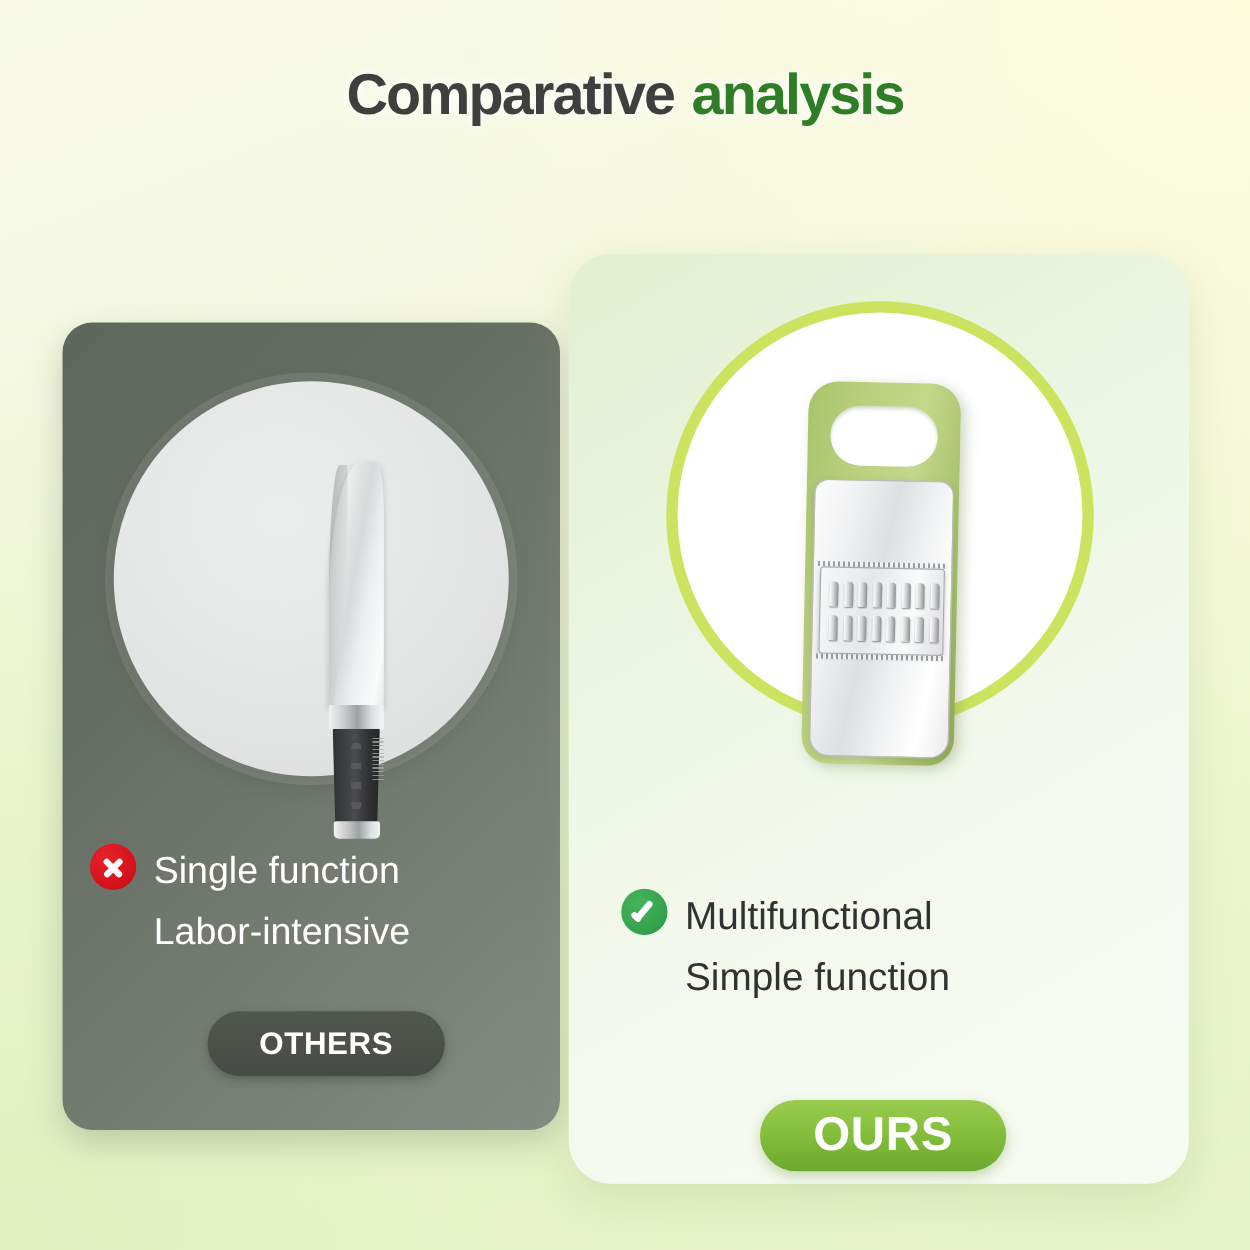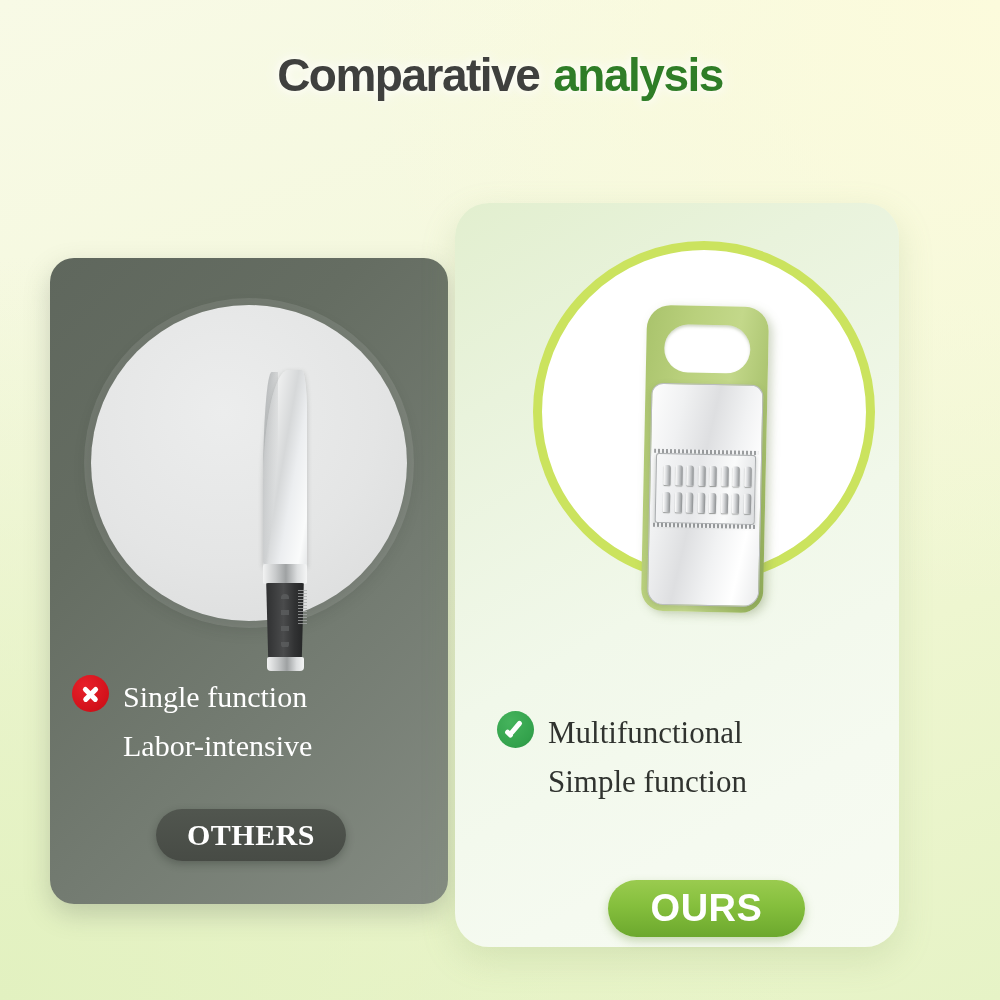--- a/index.html
+++ b/index.html
@@ -29,21 +29,21 @@
 
   
   .card-others{
     position:absolute;left:50px;top:258px;width:398px;height:646px;
     border-radius:24px;
     background:linear-gradient(135deg,#5f675d 0%,#656d62 30%,#737b71 62%,#848b82 100%);
     box-shadow:0 10px 26px rgba(90,100,88,.28);
     overflow:hidden;
   }
   .card-ours{
-    position:absolute;left:455px;top:203px;width:444px;height:744px;
+    position:absolute;left:455px;top:203px;width:496px;height:744px;
     border-radius:34px;
     background:linear-gradient(150deg,#e2efcf 0%,#e9f3dc 22%,#f1f8ea 52%,#f5faf0 78%,#f7fbf2 100%);
     box-shadow:0 12px 34px rgba(140,170,110,.22);
     overflow:hidden;
   }
 
   
   .circle-gray{
     position:absolute;left:41px;top:47px;width:316px;height:316px;
     border-radius:50%;
@@ -159,35 +159,34 @@
   .badge-icon.x::after{transform:rotate(-45deg);}
   .badge-icon.check::before{
     content:"";position:absolute;left:9px;top:17px;width:9px;height:4.5px;
     background:#fff;border-radius:3px;transform:rotate(45deg);transform-origin:left center;
   }
   .badge-icon.check::after{
     content:"";position:absolute;left:13px;top:21px;width:17px;height:4.5px;
     background:#fff;border-radius:3px;transform:rotate(-50deg);transform-origin:left center;
   }
   .feat-text{margin-left:14px;}
-  .feat-line{font-size:30px;line-height:49px;white-space:nowrap;font-family:Liberation Serif, serif;}
+  .feat-line{font-size:30px;line-height:49px;white-space:nowrap;}
   .others .feat-line{color:#ffffff;}
   .ours .feat-line{color:#30332f;font-size:31px;}
 
   
   .pill{
     position:absolute;display:flex;align-items:center;justify-content:center;
     font-weight:bold;color:#ffffff;border-radius:40px;
   }
   .pill-others{
-    left:156px;top:809px;width:190px;height:52px;
+    left:166px;top:809px;width:190px;height:52px;
     background:linear-gradient(180deg,#51564f 0%,#474b45 100%);
-    font-size:30px;letter-spacing:.5px;
+    font-size:25px;letter-spacing:.5px;
     box-shadow:0 3px 8px rgba(30,36,30,.30);
-    font-family:Liberation Serif, serif;
   }
   .pill-ours{
     left:608px;top:844px;width:197px;height:57px;
     background:linear-gradient(180deg,#9acb4f 0%,#85bf3d 45%,#6ca82d 100%);
     font-size:38px;letter-spacing:.5px;
     box-shadow:0 4px 10px rgba(110,150,60,.35);
     margin-top:36px;
   }
 </style>
 </head>

